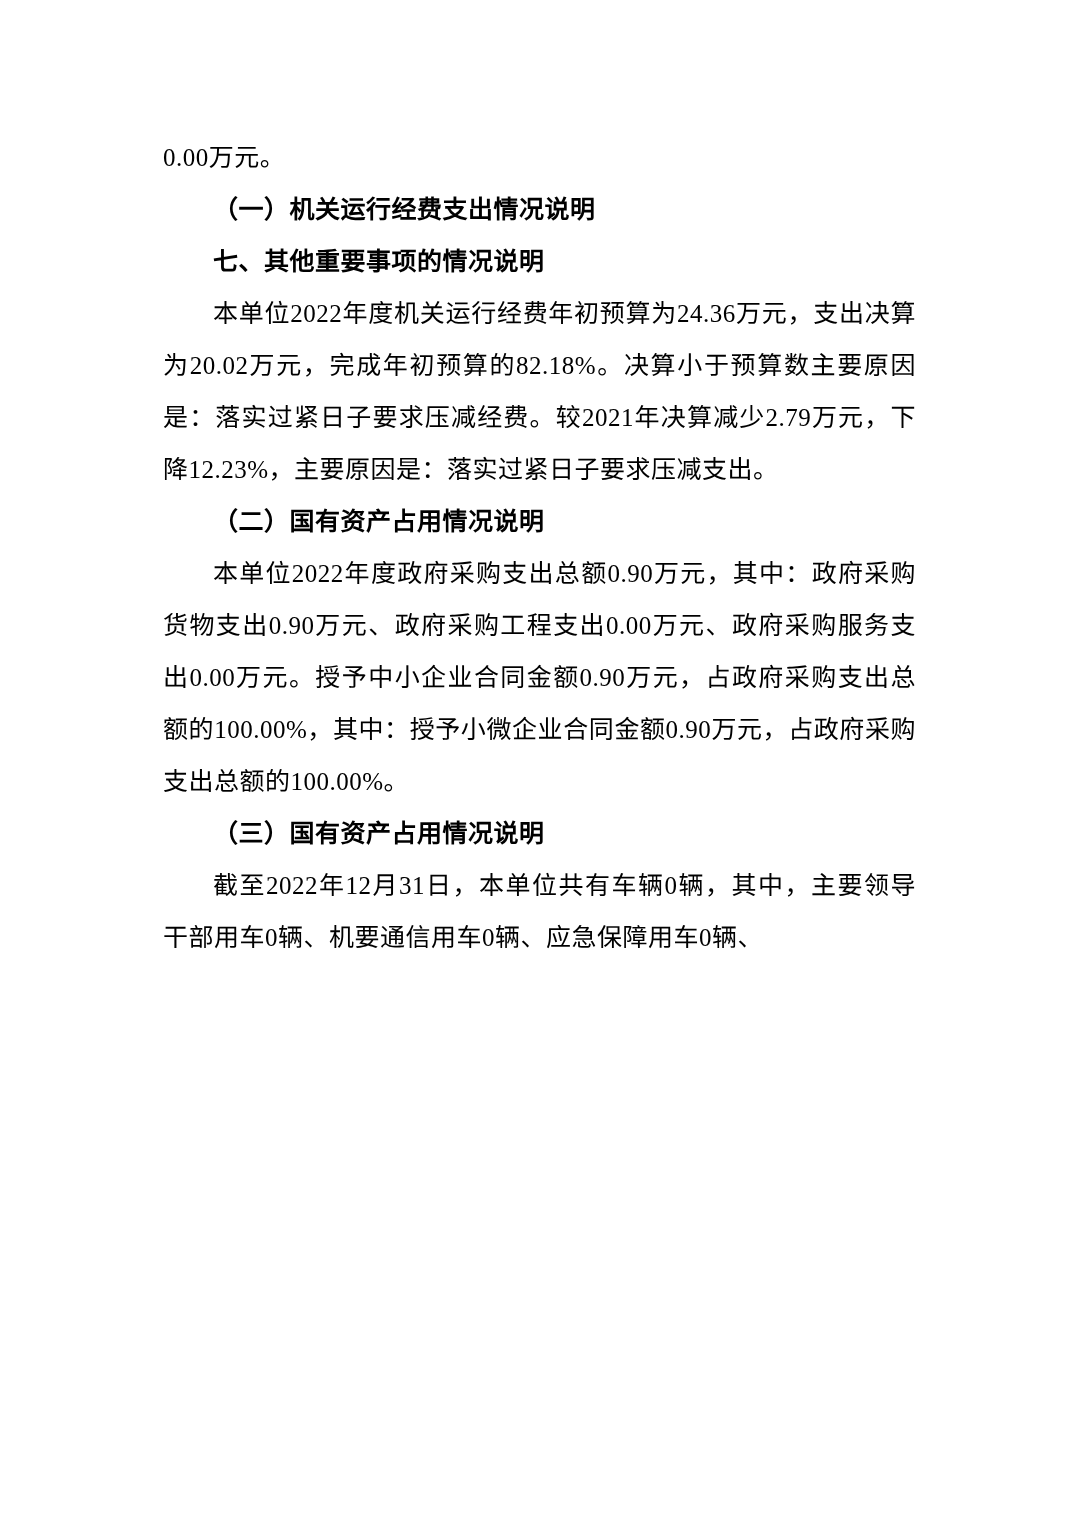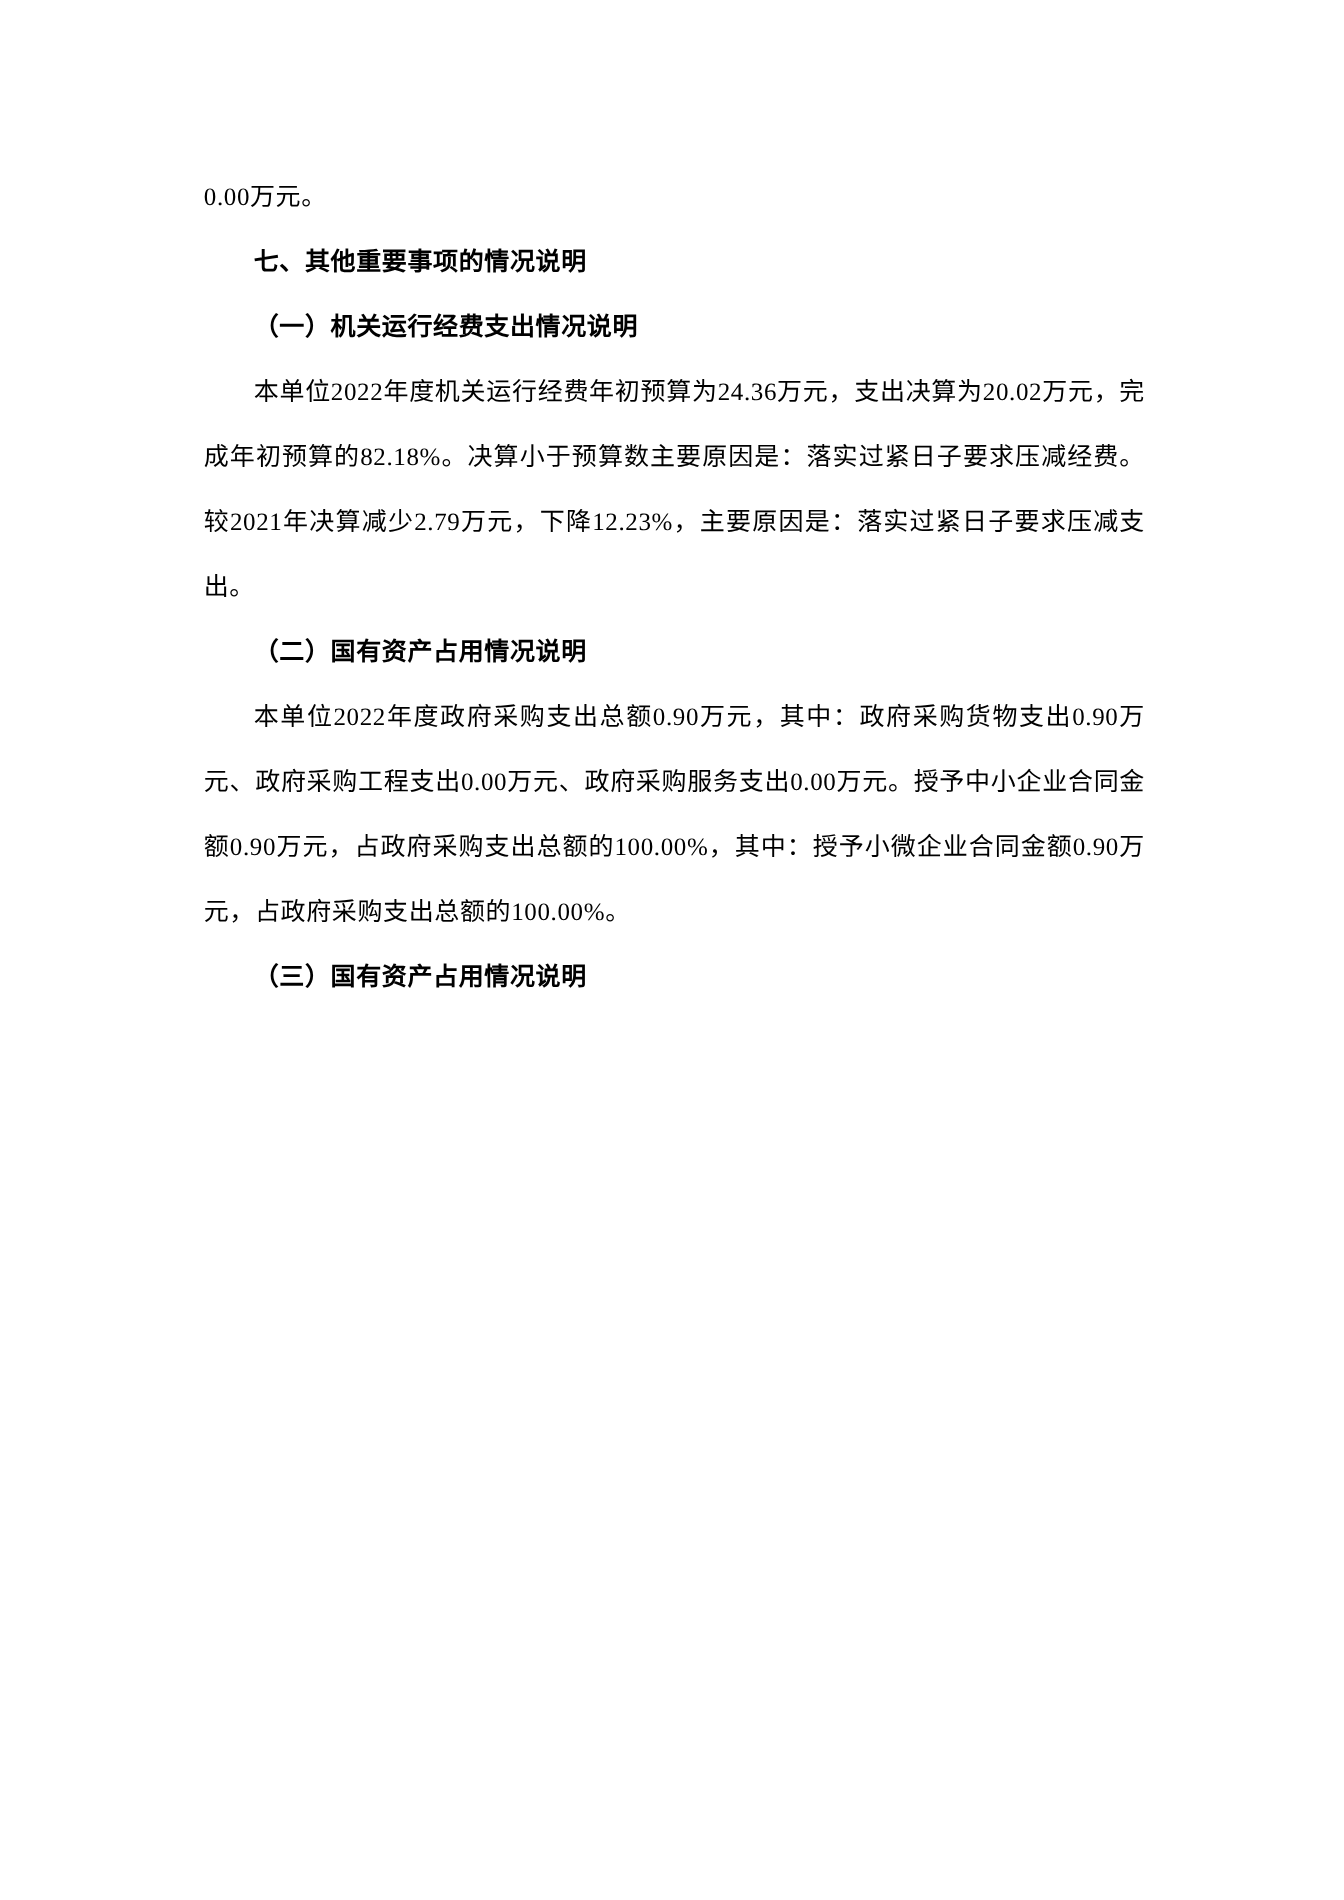--- a/index.html
+++ b/index.html
@@ -14,21 +14,21 @@
     background: #ffffff;
     overflow: hidden;
     font-family: "Liberation Serif", "DejaVu Serif", serif;
     color: #000000;
   }
   .content {
     position: absolute;
     left: 163px;
     top: 132px;
     width: 753px;
-    font-size: 20px;
+    font-size: 25px;
     line-height: 52px;
     text-align: justify;
     text-justify: inter-ideograph;
     letter-spacing: 0.5px;
   }
   .content p {
     margin: 0;
     padding: 0;
     text-indent: 2em;
   }
@@ -39,20 +39,21 @@
     font-weight: 700;
     text-align: left;
   }
 </style>
 </head>
 <body>
 
 <div class="page">
   <div class="content">
     <p class="continuation">0.00万元。</p>
+    <p class="heading">（一）机关运行经费支出情况说明</p>
     <p class="heading">七、其他重要事项的情况说明</p>
-    <p class="heading">（一）机关运行经费支出情况说明</p>
     <p class="body">本单位2022年度机关运行经费年初预算为24.36万元，支出决算为20.02万元，完成年初预算的82.18%。决算小于预算数主要原因是：落实过紧日子要求压减经费。较2021年决算减少2.79万元，下降12.23%，主要原因是：落实过紧日子要求压减支出。</p>
     <p class="heading">（二）国有资产占用情况说明</p>
     <p class="body">本单位2022年度政府采购支出总额0.90万元，其中：政府采购货物支出0.90万元、政府采购工程支出0.00万元、政府采购服务支出0.00万元。授予中小企业合同金额0.90万元，占政府采购支出总额的100.00%，其中：授予小微企业合同金额0.90万元，占政府采购支出总额的100.00%。</p>
     <p class="heading">（三）国有资产占用情况说明</p>
+    <p class="body">截至2022年12月31日，本单位共有车辆0辆，其中，主要领导干部用车0辆、机要通信用车0辆、应急保障用车0辆、</p>
   </div>
 </div>
 
 </body></html>

